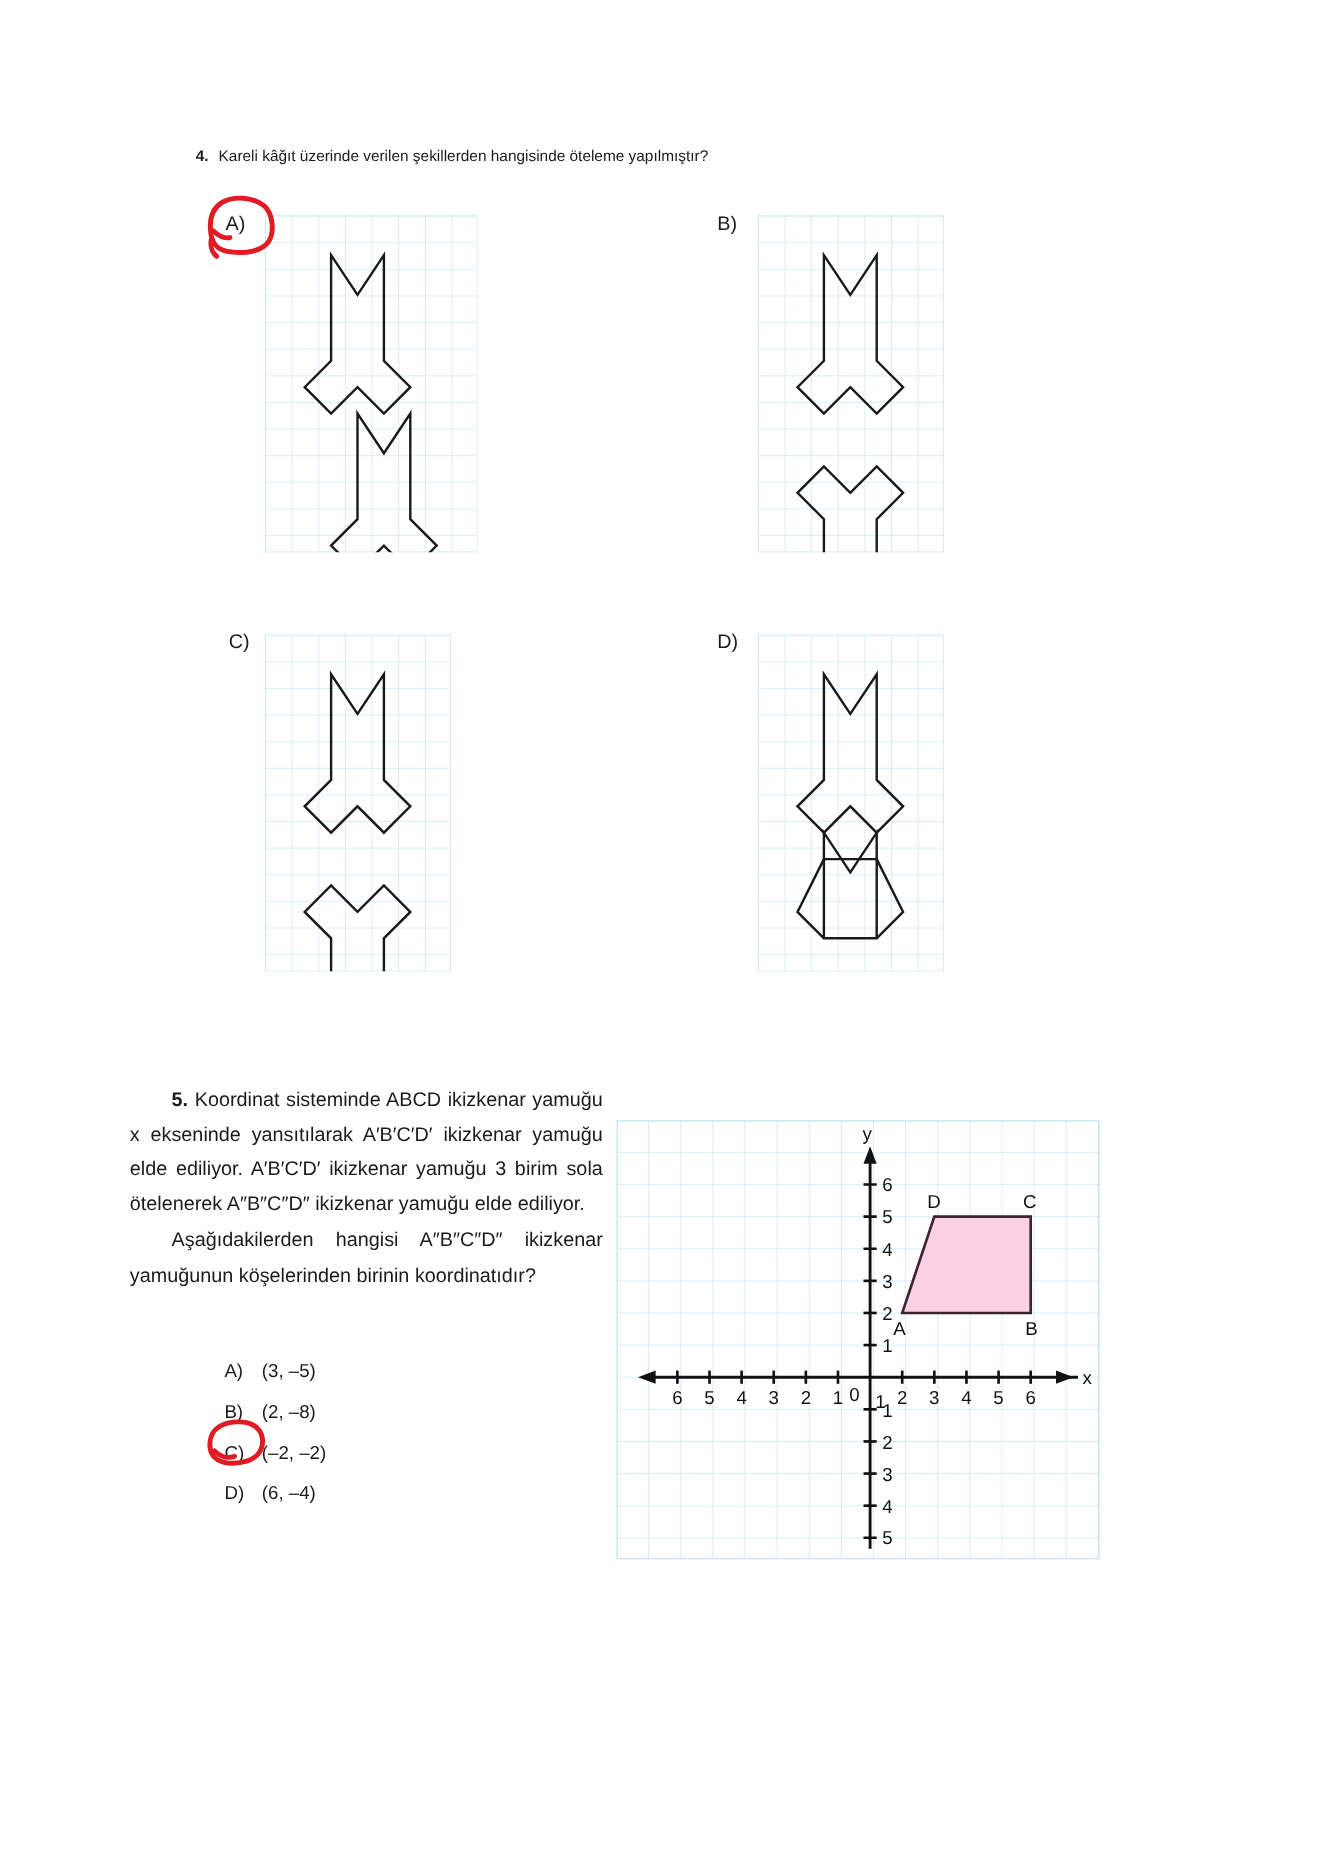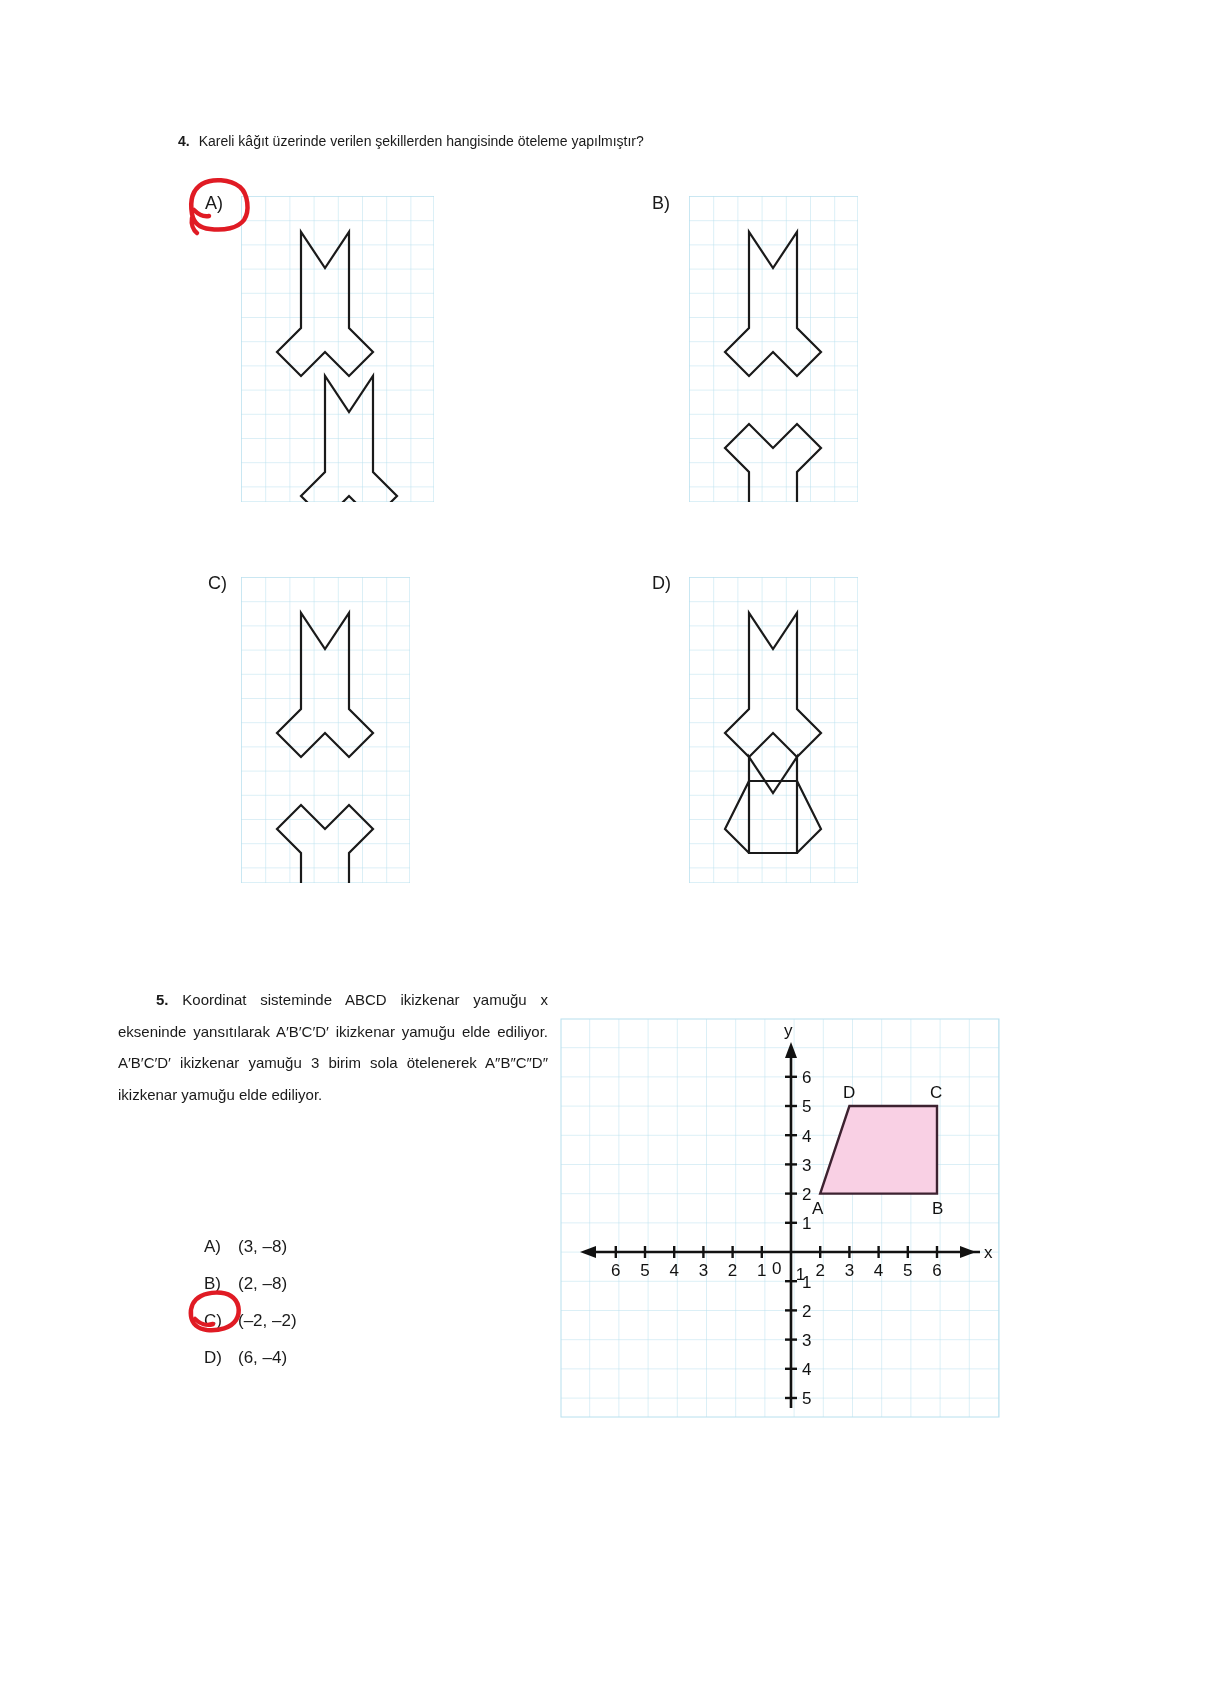--- a/index.html
+++ b/index.html
@@ -23,21 +23,21 @@
   .opt-label{
     position:absolute;font-size:18px;line-height:20px;
   }
 
   .gridbox{position:absolute;}
   .gridbox svg{display:block;}
 
   
   .q5-text{
     position:absolute;left:118px;top:984px;width:430px;
-    font-size:15px;line-height:31.5px;
+    font-size:18px;line-height:31.5px;
     text-align:justify;
   }
   .q5-text p{margin:0;}
   .q5-text .num{font-weight:bold;}
   .q5-text .indent{text-indent:38px;}
 
   .q5-choices{
     position:absolute;left:204px;top:1228px;
     font-size:17px;line-height:37px;
   }
@@ -132,24 +132,25 @@
   </div>
 
   <svg class="ann" style="left:182px;top:176px;" width="82" height="62">
     <path d="M20,8 C10,14 8,26 10,38 C12,48 18,52 28,53 C42,55 56,52 62,44 C68,35 66,18 58,11 C48,3 30,2 20,8 Z" fill="none" stroke="#e01b24" stroke-width="4.5" stroke-linecap="round"></path>
     <path d="M12,34 C16,38 22,41 27,40" fill="none" stroke="#e01b24" stroke-width="4.5" stroke-linecap="round"></path>
     <path d="M10,42 C9,48 11,54 15,57" fill="none" stroke="#e01b24" stroke-width="4.5" stroke-linecap="round"></path>
   </svg>
 
   <div class="q5-text">
     <p class="indent"><span class="num">5.</span> <span>Koordinat sisteminde ABCD ikizkenar yamuğu x ekseninde yansıtılarak A′B′C′D′ ikizkenar yamuğu elde ediliyor. A′B′C′D′ ikizkenar yamuğu 3 birim sola ötelenerek A″B″C″D″ ikizkenar yamuğu elde ediliyor.</span></p>
+    <p class="indent" style="margin-top:2px;">Aşağıdakilerden hangisi A″B″C″D″ ikizkenar yamuğunun köşelerinden birinin koordinatıdır?</p>
   </div>
 
   <div class="q5-choices">
-    <div class="row"><span class="ltr">A)</span><span>(3, –8)</span></div>
+    <div class="row"><span class="ltr">A)</span><span>(3, –5)</span></div>
     <div class="row"><span class="ltr">B)</span><span>(2, –8)</span></div>
     <div class="row"><span class="ltr">C)</span><span>(–2, –2)</span></div>
     <div class="row"><span class="ltr">D)</span><span>(6, –4)</span></div>
   </div>
 
   <svg class="ann" style="left:187px;top:1290px;" width="62" height="46">
     <path d="M14,6 C6,10 3,18 4,26 C5,34 11,39 20,40 C32,41 44,38 49,30 C54,22 52,11 44,6 C36,1 22,2 14,6 Z" fill="none" stroke="#e01b24" stroke-width="4.5" stroke-linecap="round"></path>
     <path d="M8,29 C13,34 20,36 26,34" fill="none" stroke="#e01b24" stroke-width="4.5" stroke-linecap="round"></path>
   </svg>
 

